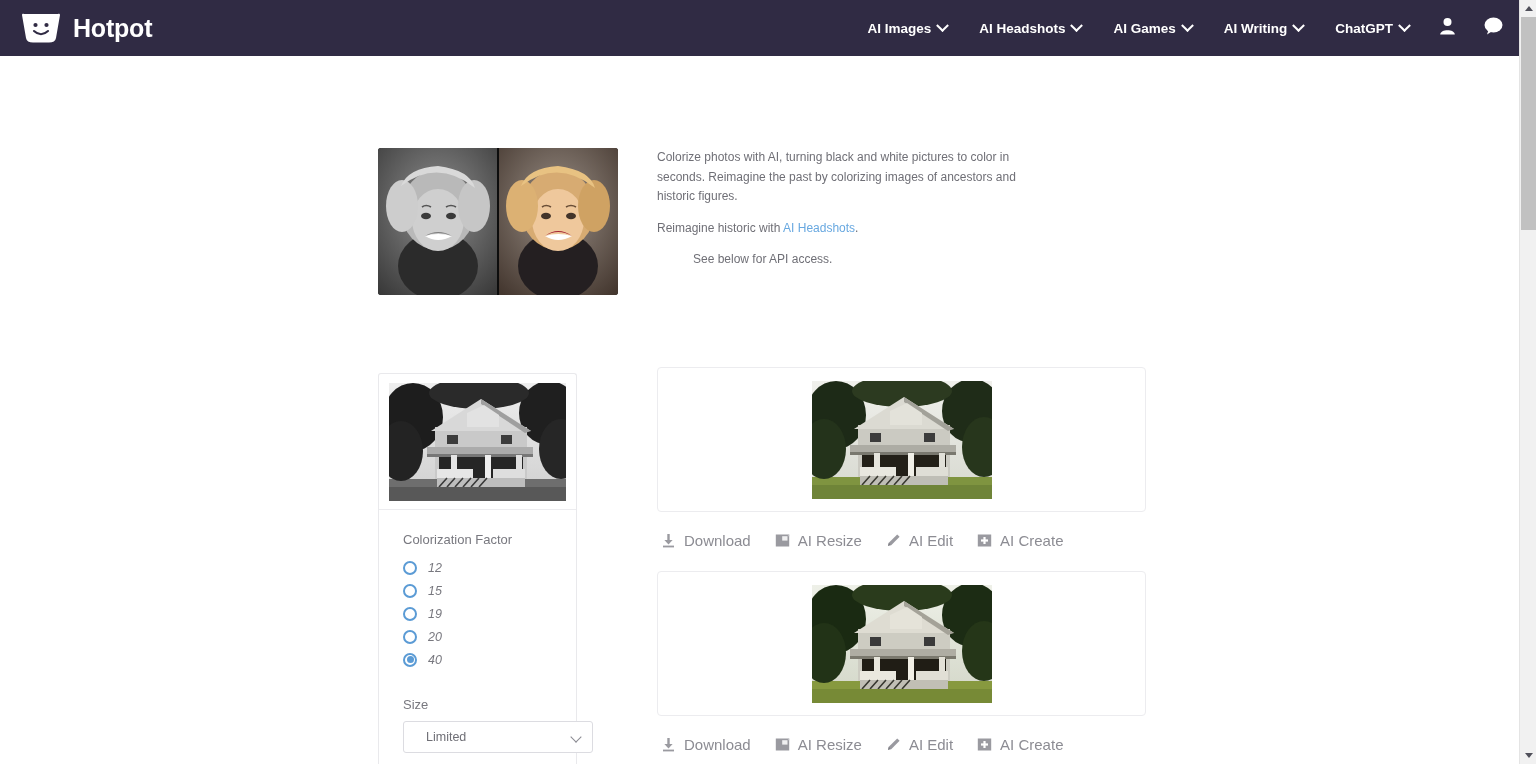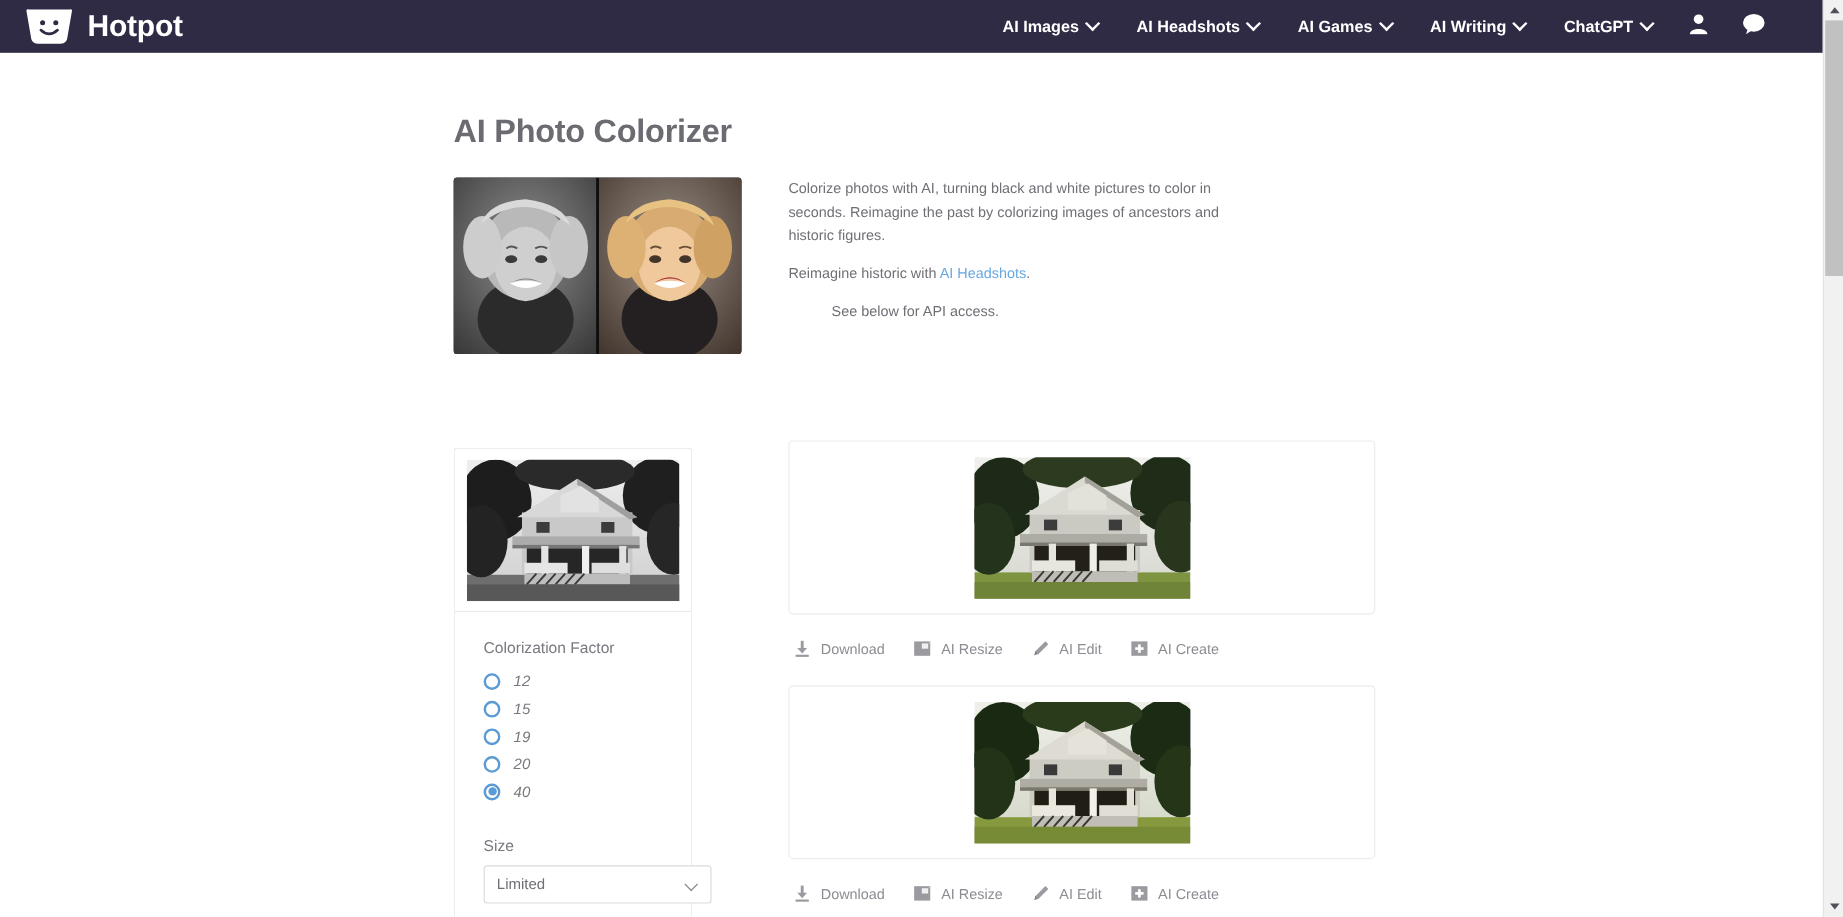--- a/index.html
+++ b/index.html
@@ -10,21 +10,21 @@
     overflow: hidden;
     background: #ffffff;
     font-family: "Liberation Sans", sans-serif;
   }
 
   
   .site-header {
     position: absolute;
     top: 0; left: 0;
     width: 1519px;
-    height: 44px;
+    height: 56px;
     background: #302b44;
     display: flex;
     align-items: center;
     padding: 0 0 0 20px;
   }
   .brand {
     display: flex;
     align-items: center;
     gap: 11px;
     cursor: pointer;
@@ -34,21 +34,21 @@
     color: #ffffff;
     font-size: 25px;
     font-weight: bold;
     letter-spacing: -0.2px;
   }
 
   .nav {
     margin-left: auto;
     display: flex;
     align-items: center;
-    padding-right: 34px;
+    padding-right: 2px;
   }
   .nav-item {
     display: flex;
     align-items: center;
     gap: 7px;
     color: #ffffff;
     font-size: 13.5px;
     font-weight: bold;
     padding: 0 16px;
     cursor: pointer;
@@ -170,21 +170,21 @@
   .size-group { margin-top: 26px; }
   .select-box {
     margin-top: 9px;
     width: 190px;
     height: 32px;
     border: 1px solid #dcdce1;
     border-radius: 3px;
     background: #ffffff;
     display: flex;
     align-items: center;
-    padding: 0 10px;
+    padding: 0 22px;
     font-size: 12.5px;
     color: #6f6f76;
     cursor: pointer;
     position: relative;
   }
   .select-caret {
     position: absolute;
     right: 12px; top: 11px;
     width: 8px; height: 8px;
     border-right: 1.6px solid #8a8a92;
@@ -211,21 +211,21 @@
     display: flex;
     align-items: center;
     gap: 24px;
     padding: 13px 0 0 4px;
     height: 44px;
   }
   .action {
     display: flex;
     align-items: center;
     gap: 8px;
-    font-size: 12px;
+    font-size: 15px;
     color: #8c8c93;
     cursor: pointer;
     white-space: nowrap;
   }
   .action svg { display: block; flex: 0 0 auto; }
   .result-gap { height: 15px; }
 
   
   .scrollbar {
     position: absolute;
@@ -310,21 +310,20 @@
           <ellipse cx="9.5" cy="8" rx="9" ry="7.4" fill="#ffffff"></ellipse>
           <path d="M4.5 13 L3 17.5 L8.5 14 Z" fill="#ffffff"></path>
         </svg>
       </span>
     </div>
   </nav>
 </div>
 
 <div class="page">
 
-  <h1 class="page-title">AI Photo Colorizer</h1>
 
   <div class="intro-thumb">
     <svg width="240" height="147" viewBox="0 0 240 147">
       <defs>
         <clipPath id="leftHalf">
             <rect x="0" y="0" width="119" height="147"></rect>
           </clipPath>
         <clipPath id="rightHalf">
             <rect x="121" y="0" width="119" height="147"></rect>
           </clipPath>

